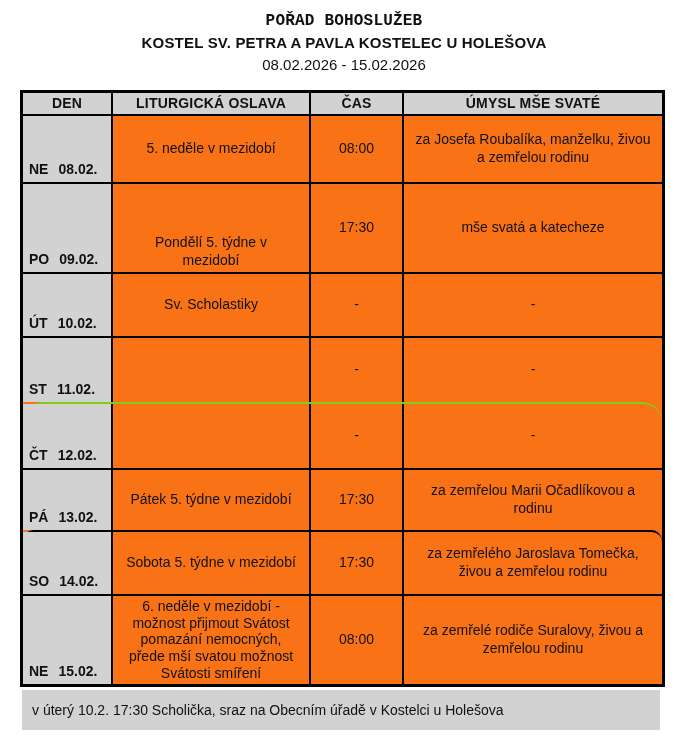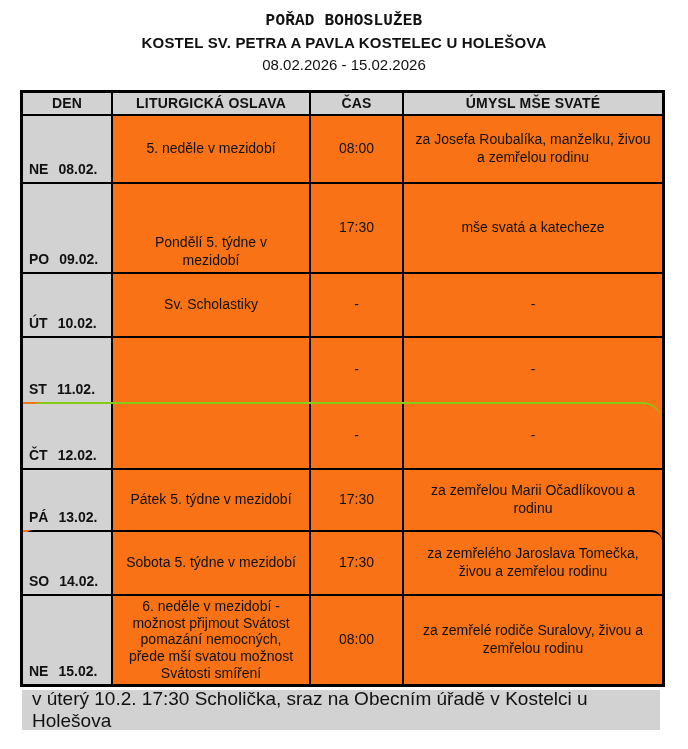--- a/index.html
+++ b/index.html
@@ -85,21 +85,21 @@
   .footer-note {
     position: absolute;
     left: 22px;
     top: 690px;
     width: 638px;
     height: 40px;
     background: #d2d2d2;
     display: flex;
     align-items: center;
     padding-left: 10px;
-    font-size: 19px;
+    font-size: 14px;
   }
 </style>
 </head>
 <body>
 
 <div class="page">
 
   <div class="title-block">
     <div class="title-line1">POŘAD BOHOSLUŽEB</div>
     <div class="title-line2">KOSTEL SV. PETRA A PAVLA KOSTELEC U HOLEŠOVA</div>

